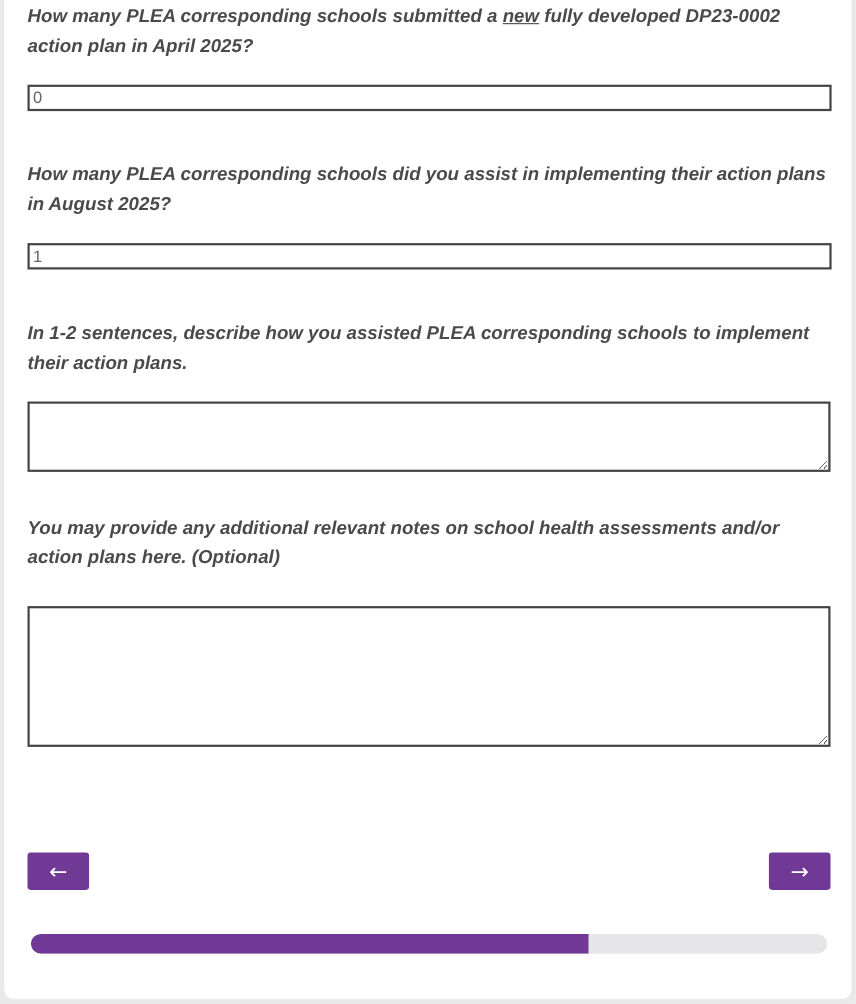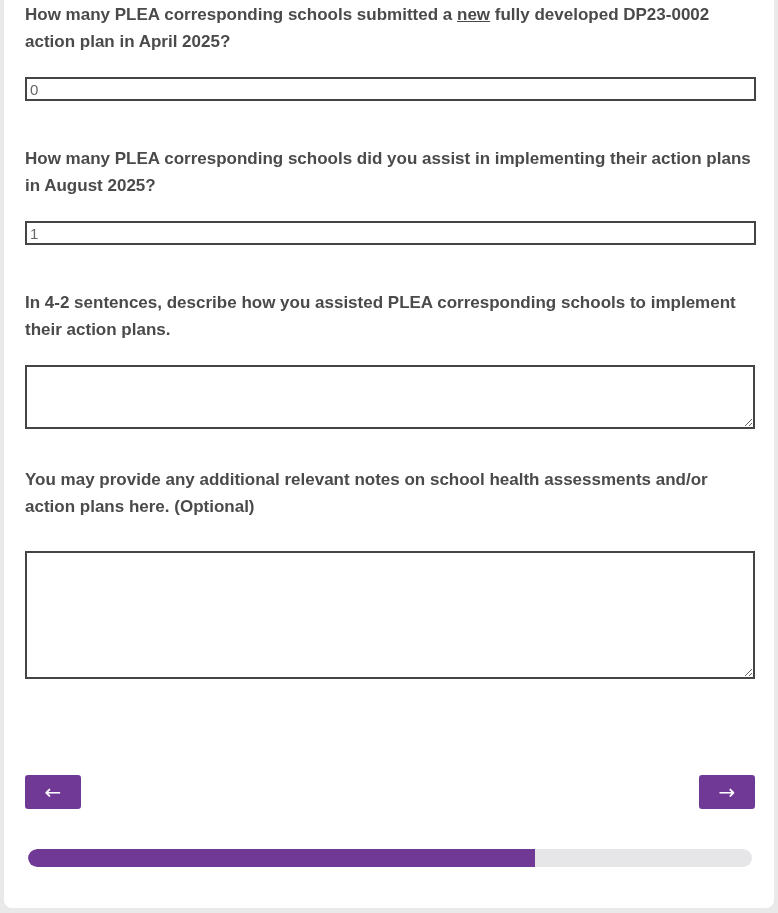--- a/index.html
+++ b/index.html
@@ -8,21 +8,21 @@
     background:#e9e9e9;
     font-family:"Liberation Sans", sans-serif;
     position:relative;
   }
   .card {
     position:absolute; left:4px; top:-10px; width:770px; height:918px;
     background:#ffffff; border-radius:8px;
   }
   .q {
     position:absolute; left:25px; width:730px;
-    font-size:17px; font-weight:bold; color:#4a4a4a; line-height:27px;
+    font-size:17px; font-weight:bold; color:#4a4a4a; line-height:27px;font-style:italic;
   }
   .q u { text-decoration:underline; }
   .inp {
     position:absolute; left:25px; width:724px; height:20px;
     border:2px solid #444; background:#fff;
     font-family:"Liberation Sans", sans-serif; font-size:15px; color:#666;
     padding:0 0 0 3px; margin:0; box-sizing:content-box; outline:none;
   }
   .ta {
     position:absolute; left:25px; width:726px;
@@ -46,21 +46,21 @@
 <body>
 
 <div class="card"></div>
 
 <div class="q" style="top:1px;"><span>How many PLEA corresponding schools submitted a </span><u>new</u><span> fully developed DP23-0002 action plan in April 2025?</span></div>
 <input class="inp" style="top: 77px;" type="text" value="0">
 
 <div class="q" style="top:145px;">How many PLEA corresponding schools did you assist in implementing their action plans in August 2025?</div>
 <input class="inp" style="top: 221px;" type="text" value="1">
 
-<div class="q" style="top:289px;">In 4-2 sentences, describe how you assisted PLEA corresponding schools to implement their action plans.</div>
+<div class="q" style="top:289px;">In 1-2 sentences, describe how you assisted PLEA corresponding schools to implement their action plans.</div>
 <textarea class="ta" style="top: 365px; height: 64px;"></textarea>
 
 <div class="q" style="top:466px;">You may provide any additional relevant notes on school health assessments and/or action plans here. (Optional)</div>
 <textarea class="ta" style="top: 551px; height: 128px;"></textarea>
 
 <button class="btn" style="left:25px;"><span>←</span></button>
 <button class="btn" style="left:699px;"><span>→</span></button>
 
 <div class="track">
   <div class="fill" id="progress-fill" style="width: 70%; background: rgb(113, 57, 150);"></div>

